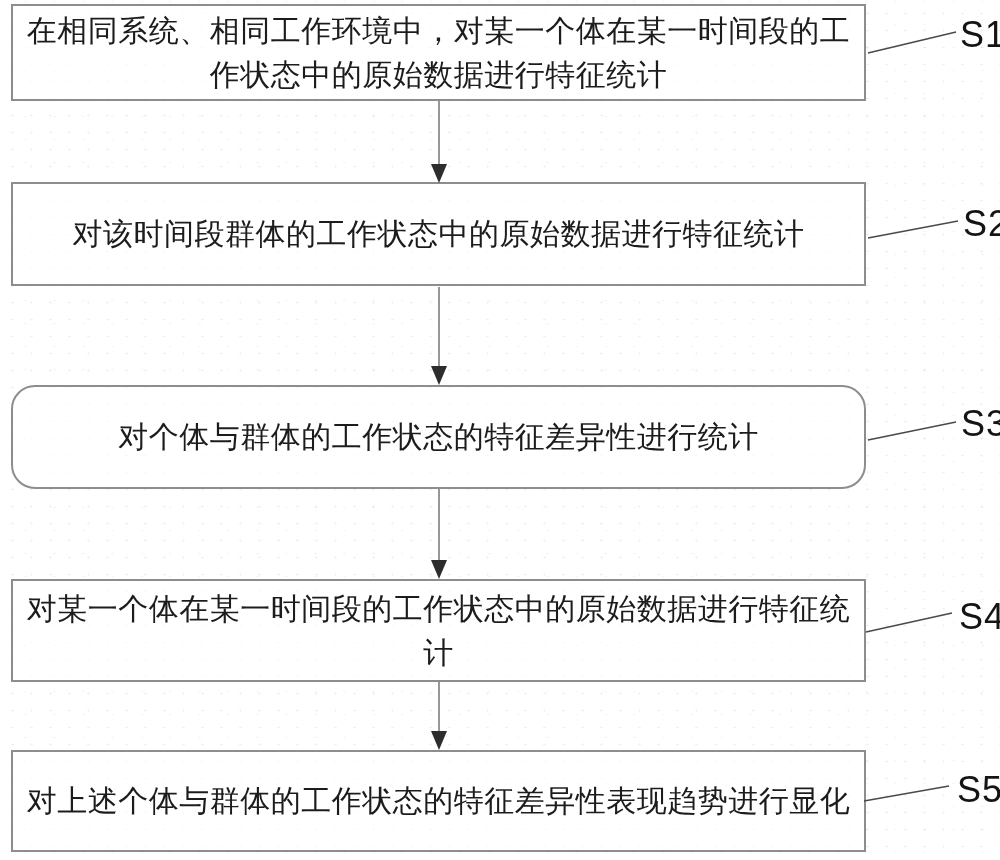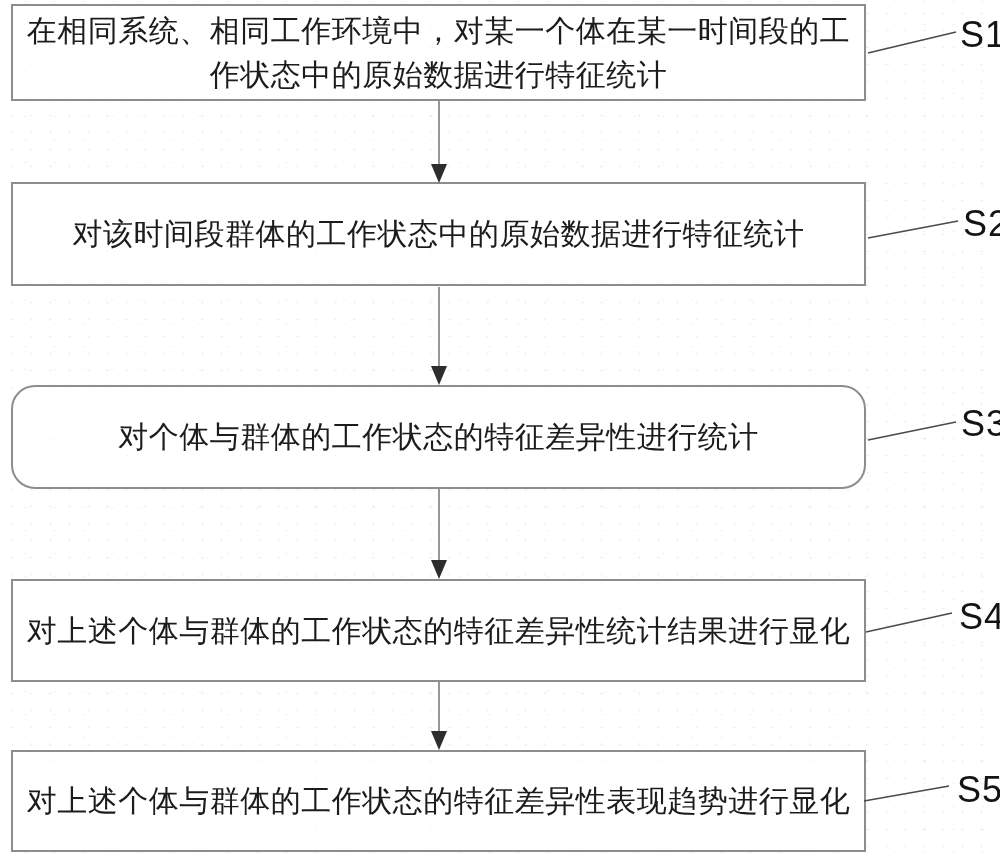--- a/index.html
+++ b/index.html
@@ -82,21 +82,21 @@
 
   <div class="step-box" style="top:168px; height:104px;margin-top:14px;">
     <span class="step-text">对该时间段群体的工作状态中的原始数据进行特征统计</span>
   </div>
 
   <div class="step-box" style="top:385px; height:104px;border-radius:24px;">
     <span class="step-text">对个体与群体的工作状态的特征差异性进行统计</span>
   </div>
 
   <div class="step-box" style="top:579px; height:103px;">
-    <span class="step-text">对上述个体与群体的工作状态的特征差异性统计结果进行显化</span>
+    <span class="step-text">对某一个体在某一时间段的工作状态中的原始数据进行特征统计</span>
   </div>
 
   <div class="step-box" style="top:750px; height:102px;font-family:Liberation Serif, serif;">
     <span class="step-text">对上述个体与群体的工作状态的特征差异性表现趋势进行显化</span>
   </div>
 
   <div class="arrow" style="top:101px; height:82px;">
     <div class="arrow-shaft"></div>
     <div class="arrow-head"></div>
   </div>

